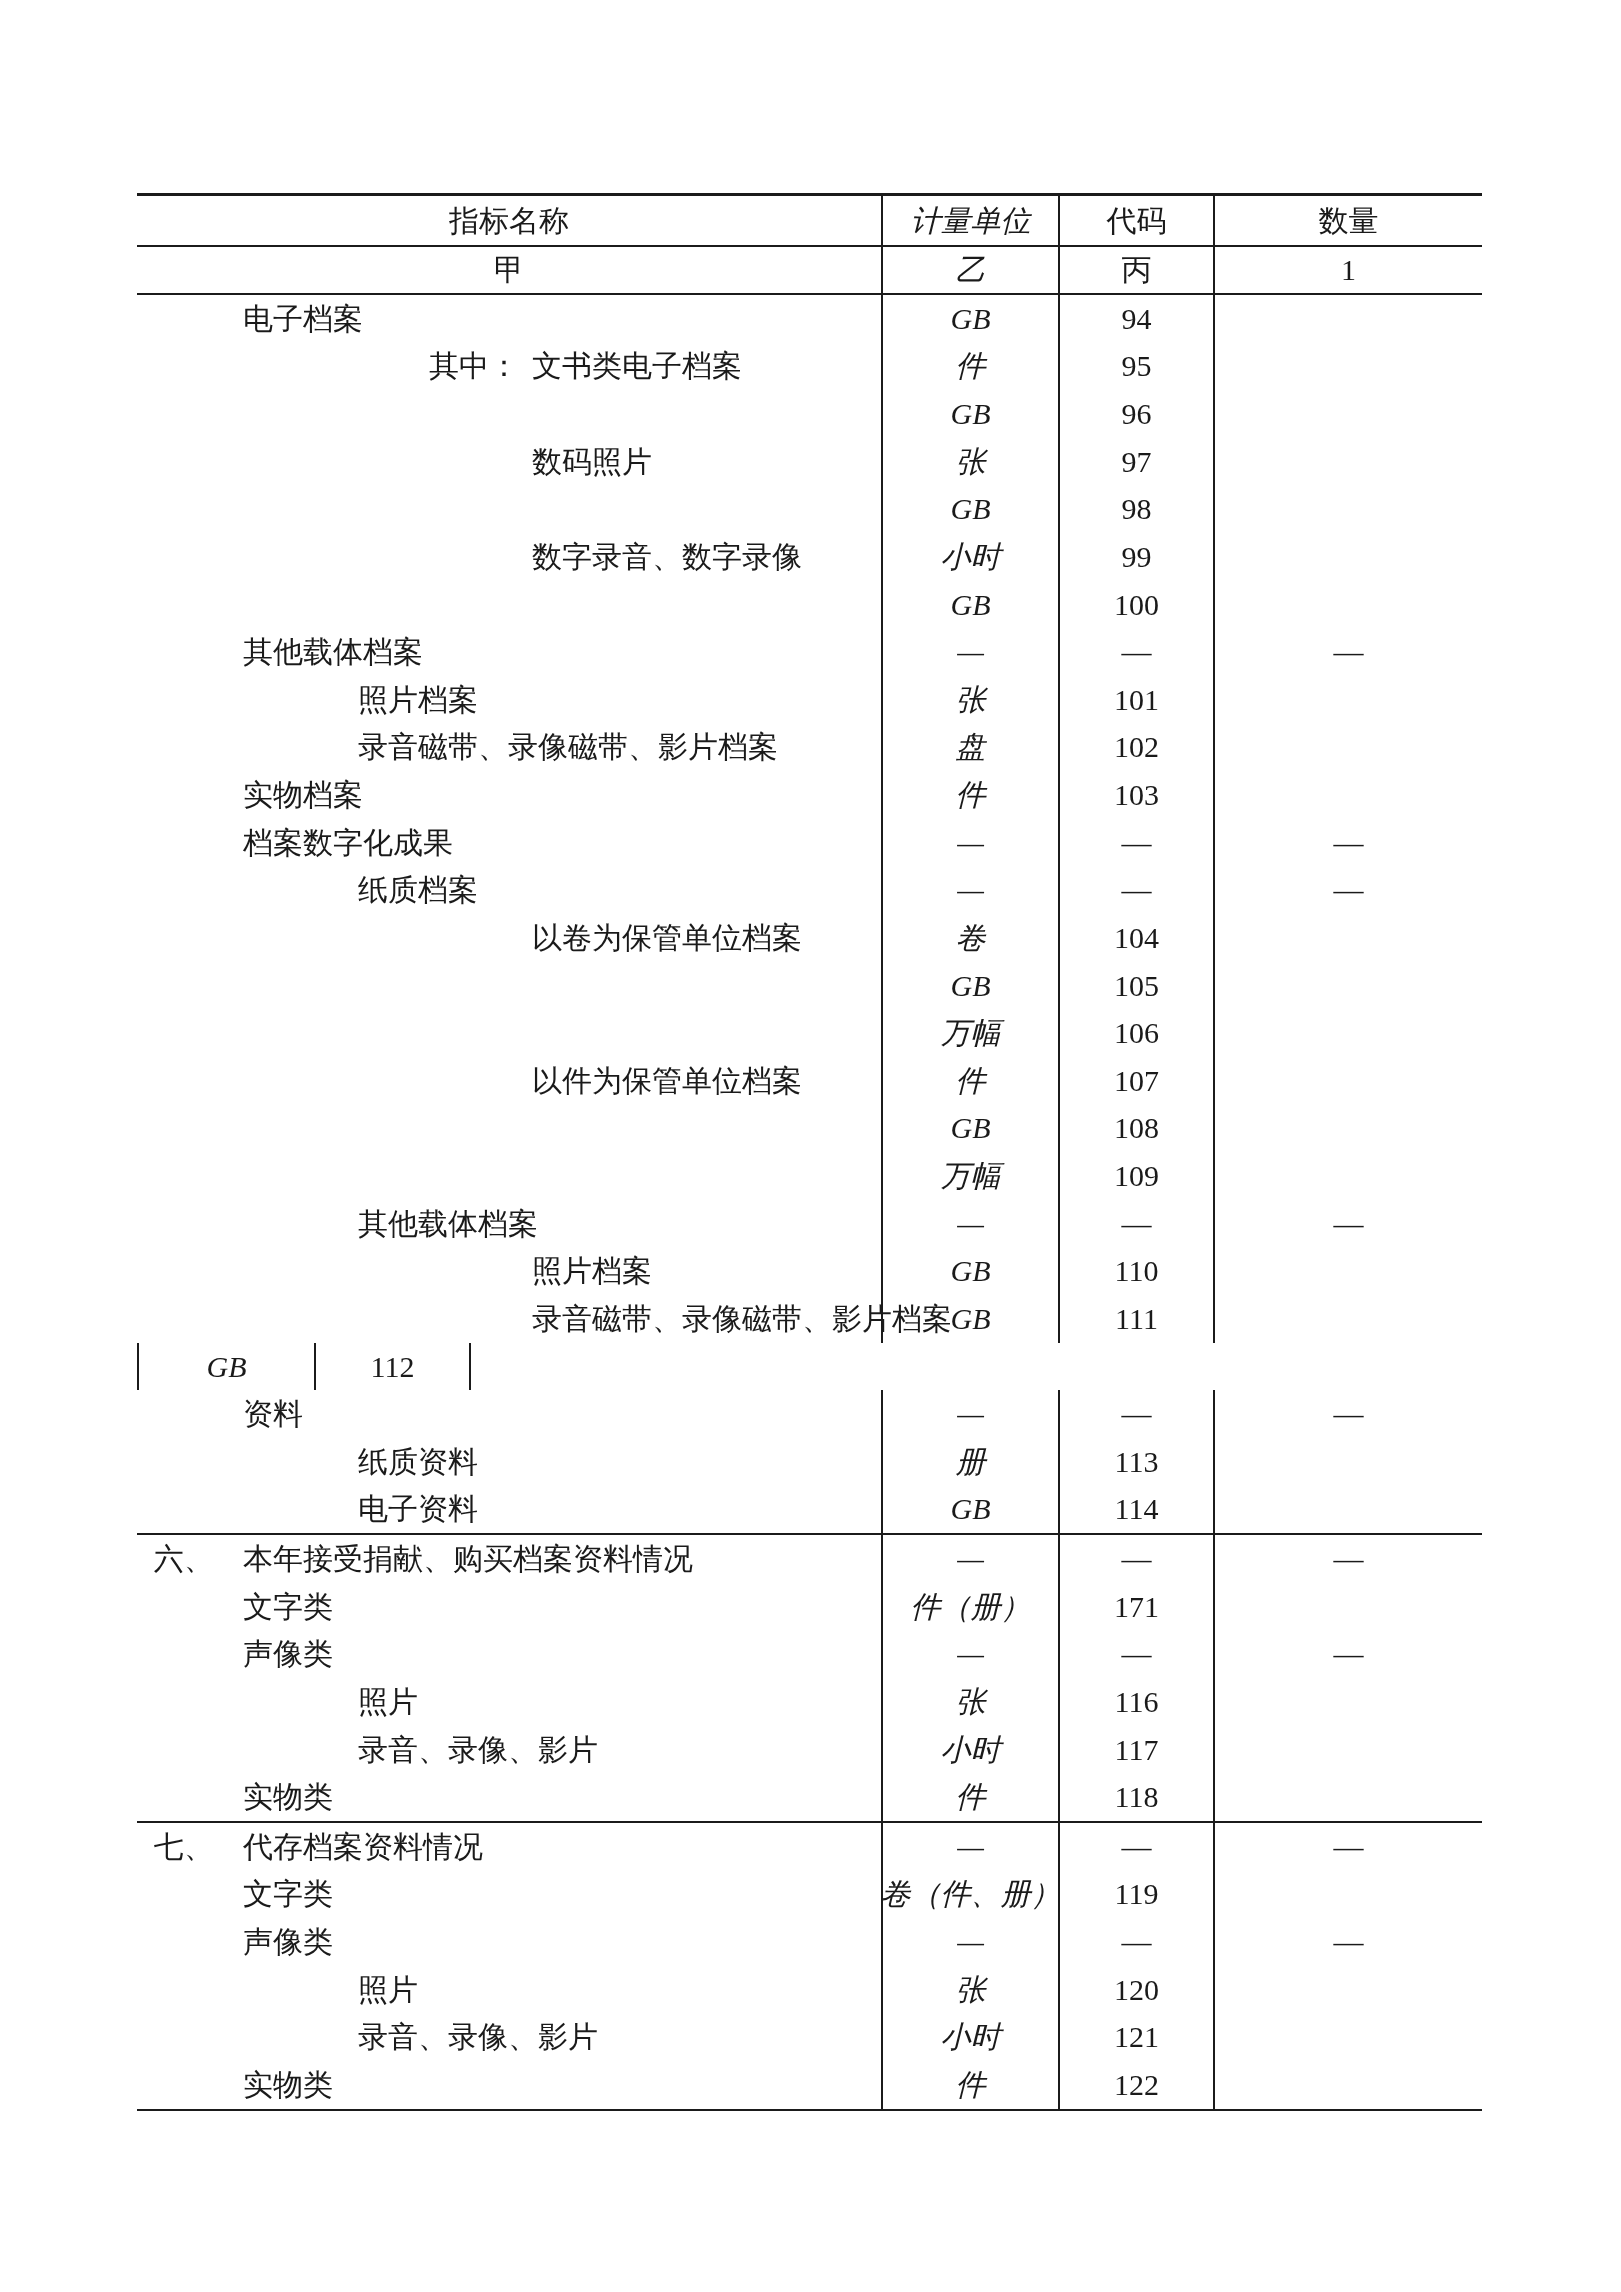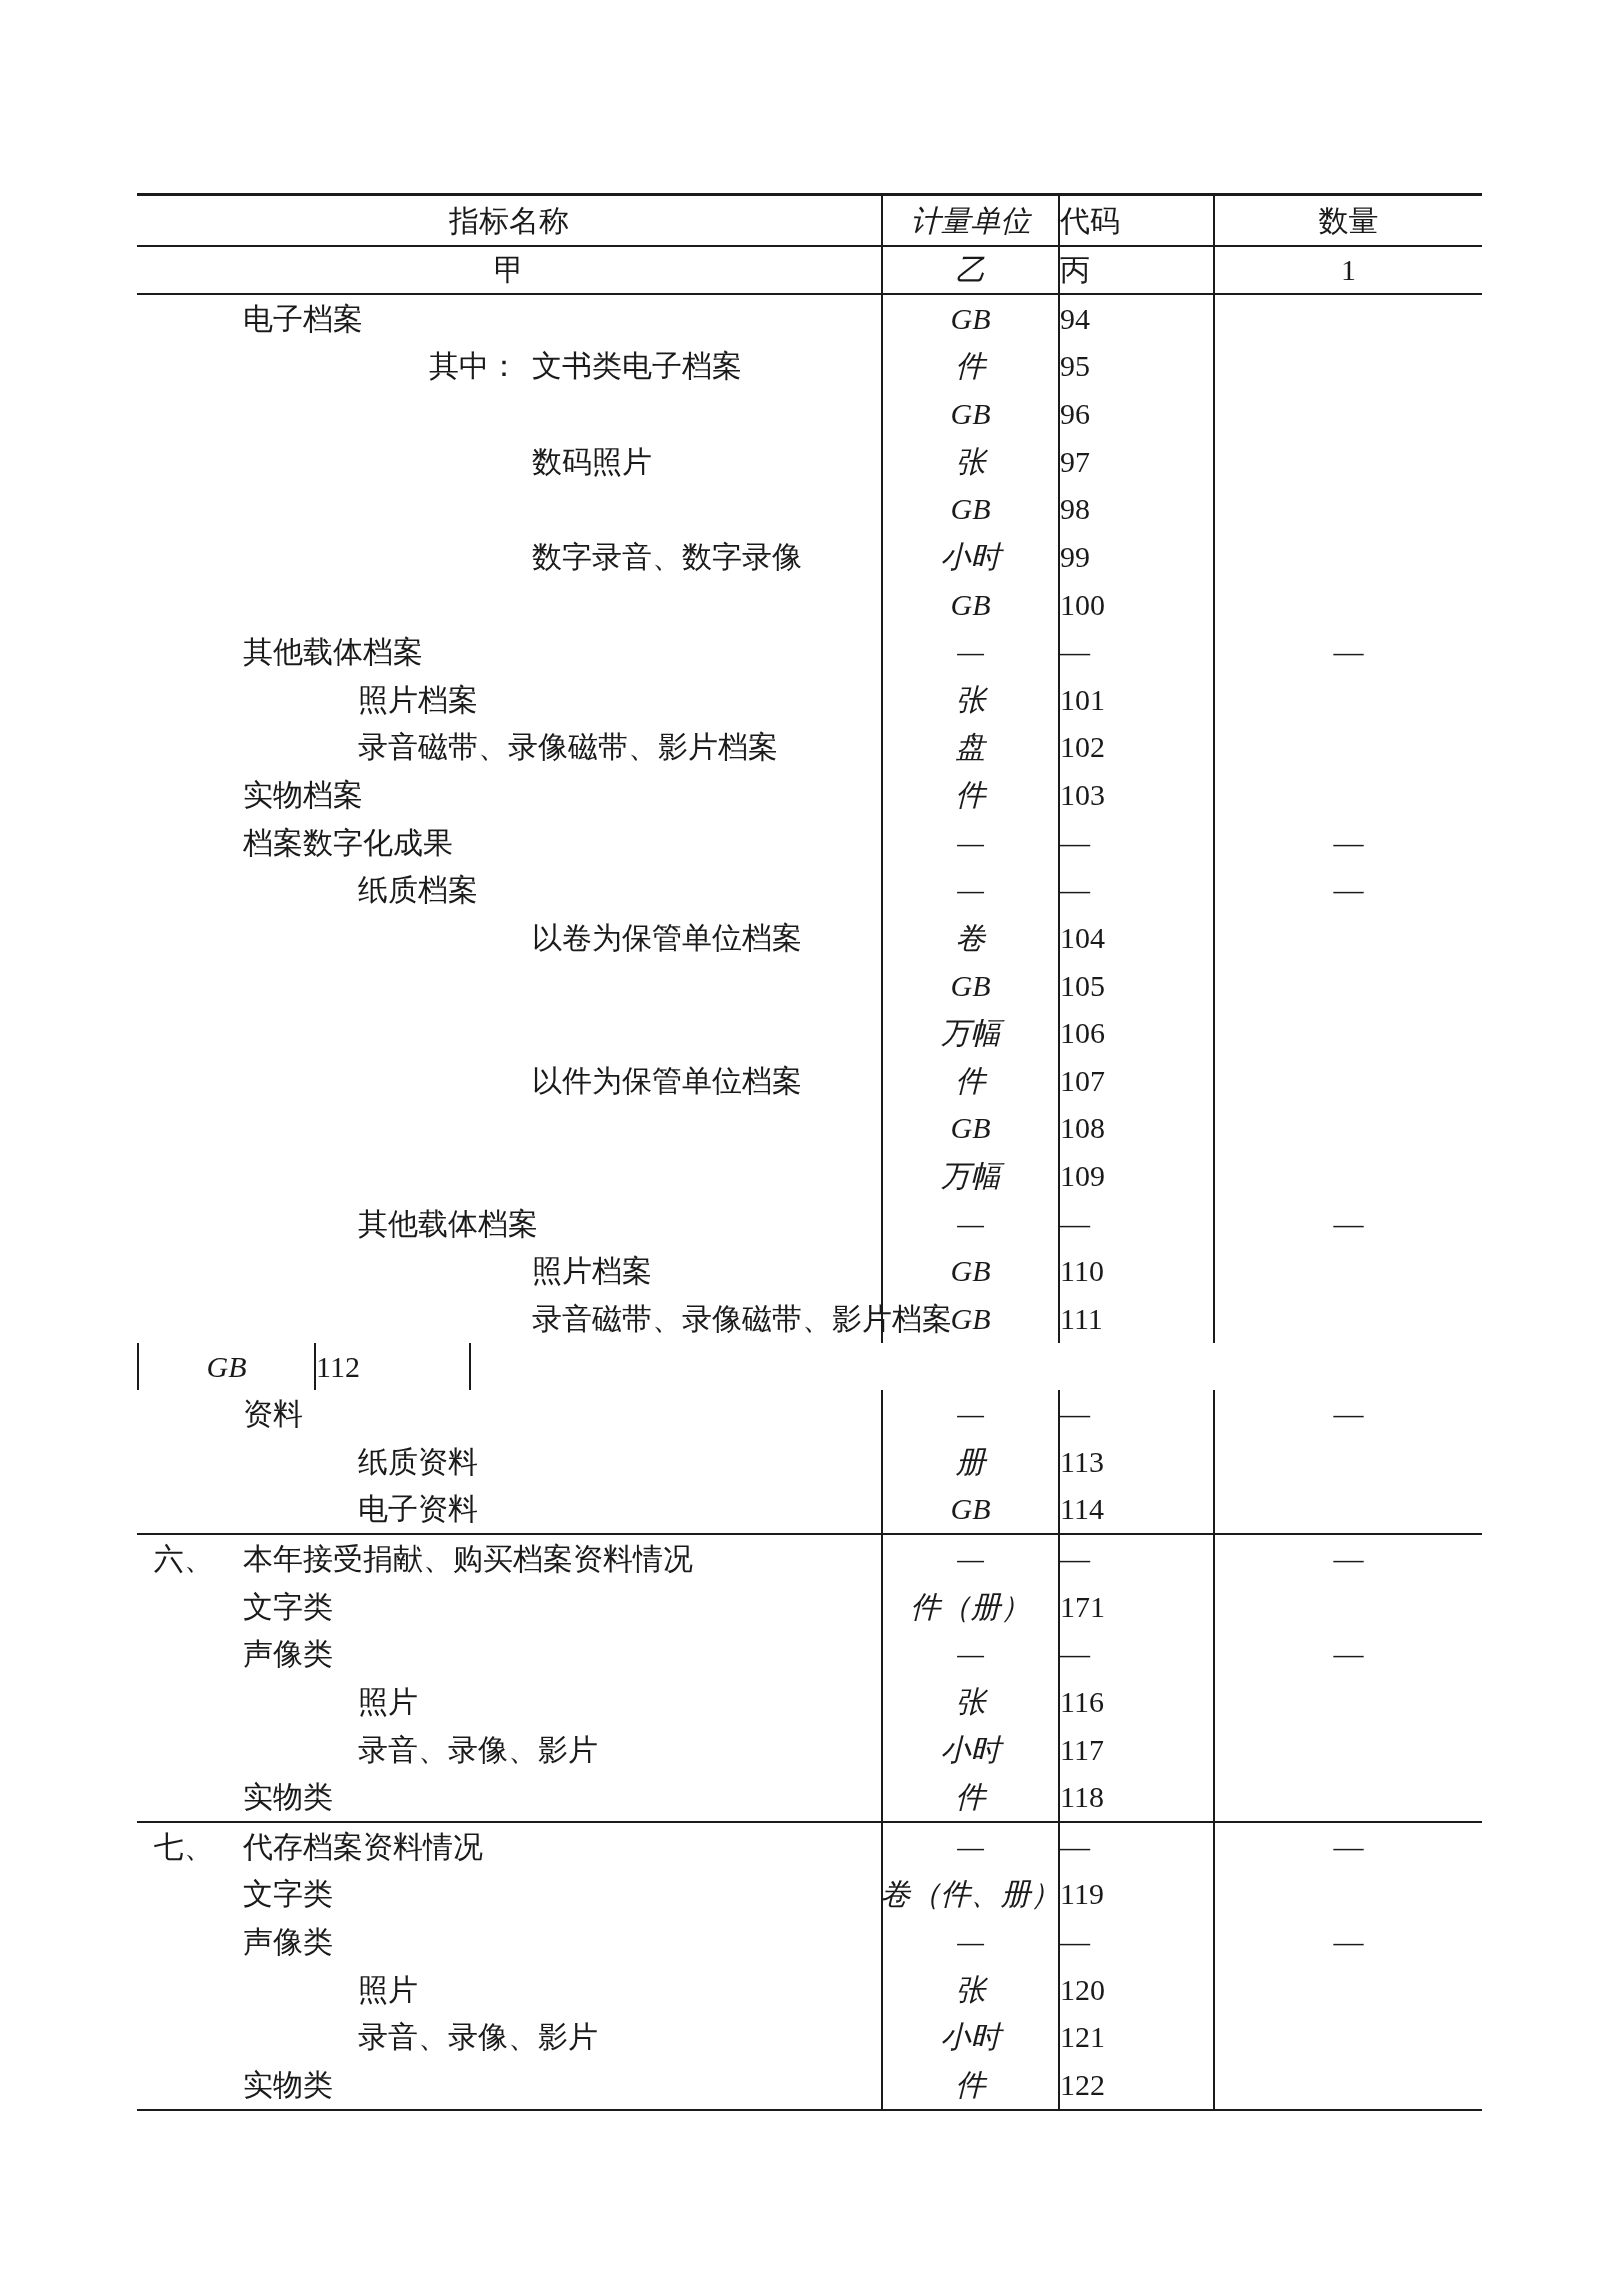--- a/index.html
+++ b/index.html
@@ -25,21 +25,21 @@
     box-sizing:border-box;
     width:100%;
   }
   .hrow1{height:51px;border-bottom:2px solid #1b1b1b;}
   .hrow2{height:48px;border-bottom:2px solid #1b1b1b;}
   .rows-area{flex:1;display:flex;flex-direction:column;}
   .drow{flex:1;}
   .drow.sep{border-top:2px solid #1b1b1b;}
   .c1{width:744px;position:relative;box-sizing:border-box;display:flex;align-items:center;}
   .c2{width:177px;box-sizing:border-box;border-left:2px solid #1b1b1b;display:flex;align-items:center;justify-content:center;font-style:italic;}
-  .c3{width:155px;box-sizing:border-box;border-left:2px solid #1b1b1b;display:flex;align-items:center;justify-content:flex-start;}
+  .c3{width:155px;box-sizing:border-box;border-left:2px solid #1b1b1b;display:flex;align-items:center;justify-content:center;}
   .c4{flex:1;box-sizing:border-box;border-left:2px solid #1b1b1b;display:flex;align-items:center;justify-content:center;}
   .c1.center{justify-content:center;}
   .cellText{font-size:30px;line-height:1;white-space:nowrap;}
   .label-abs{position:absolute;top:50%;transform:translateY(-50%);font-size:30px;line-height:1;white-space:nowrap;}
   .pageno{
     position:absolute;left:0;top:2143px;width:100%;
     text-align:center;font-size:29px;color:#1a1a1a;
   }
 </style>
 </head>

